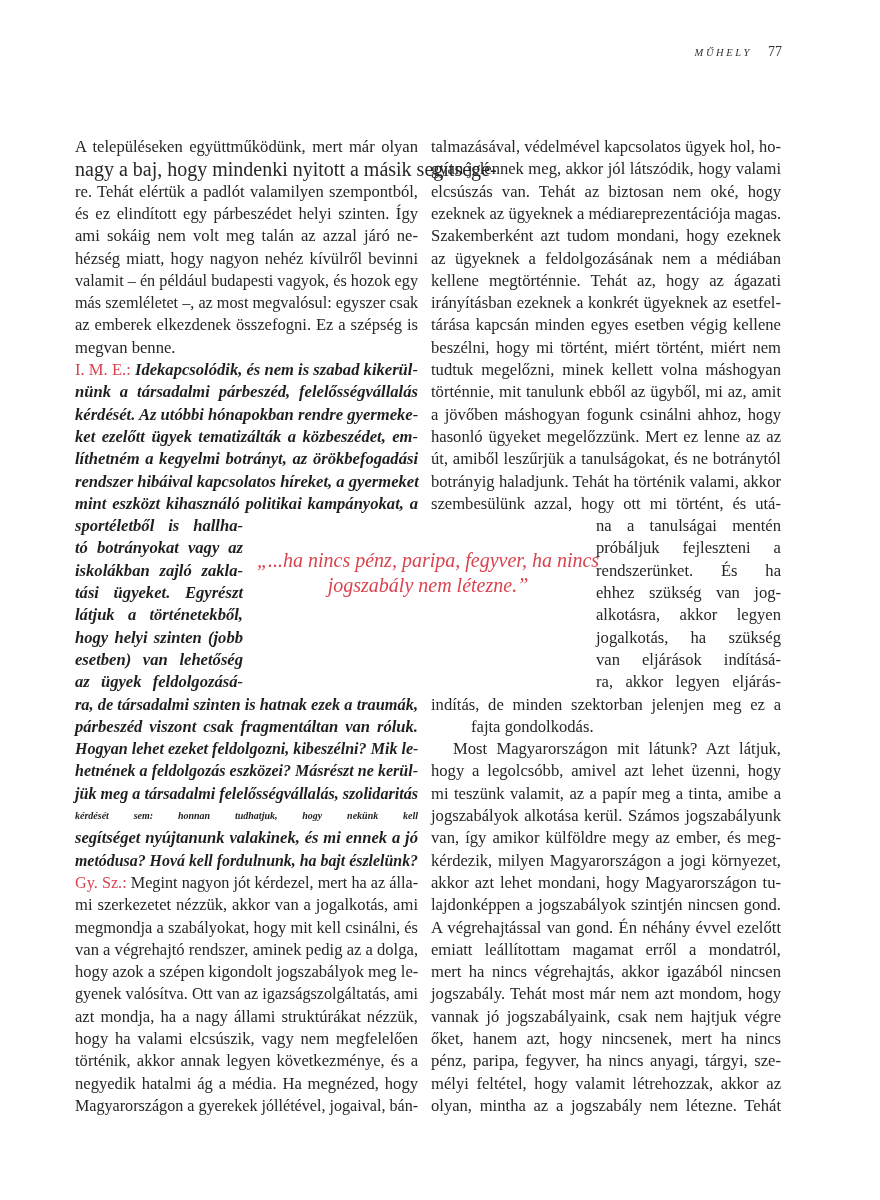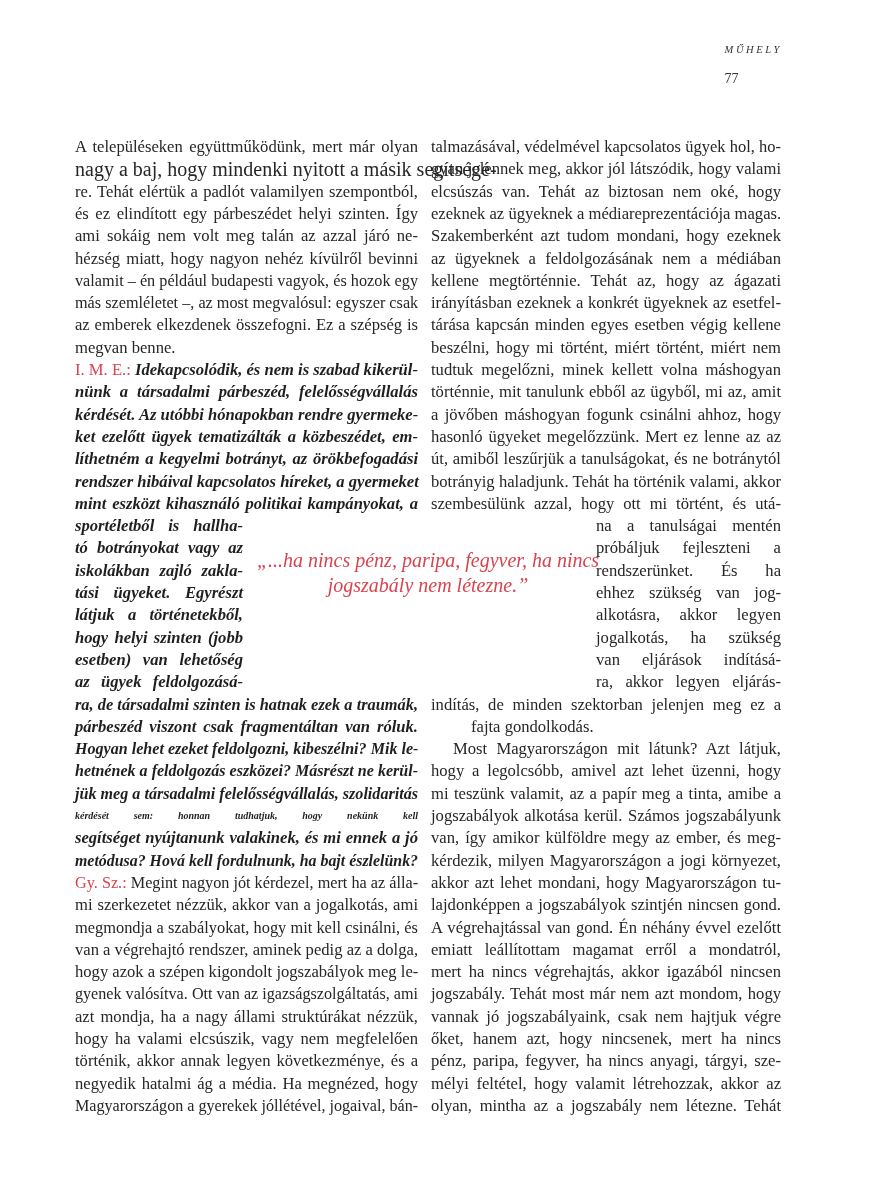--- a/index.html
+++ b/index.html
@@ -1,18 +1,18 @@
 <!DOCTYPE html>
 <html><head>
 <meta charset="utf-8">
 <style>
   html, body { margin: 0; padding: 0; background: #ffffff; }
   body { width: 880px; height: 1200px; position: relative; overflow: hidden;
          font-family: "DejaVu Serif", "Liberation Serif", serif; color: #222; }
-  .header { position: absolute; top: 44px; right: 98px; display: flex; align-items: baseline; gap: 16px; flex-direction: column; }
+  .header { position: absolute; top: 44px; right: 98px; display: flex; align-items: baseline; gap: 16px; }
   .section-name { font-family: "Liberation Serif", serif; font-style: italic; font-size: 10.5px; letter-spacing: 2.6px; color: #333; }
   .page-number { font-family: "Liberation Serif", serif; font-size: 14px; color: #333; }
   .col { position: absolute; }
   .line { position: absolute; height: 22px; line-height: 22px; white-space: nowrap;
           font-family: "Liberation Serif", serif; font-size: 16.6px; color: #262626; }
   .line.justify { text-align: justify; text-align-last: justify; }
   .line.q { font-style: italic; font-weight: bold; color: #1f1f1f; }
   .speaker { color: #d9434f; font-weight: normal; font-style: normal; }
   .pullquote { position: absolute; left: 252px; top: 548px; width: 352px;
                font-family: "Liberation Serif", serif; font-style: italic;

